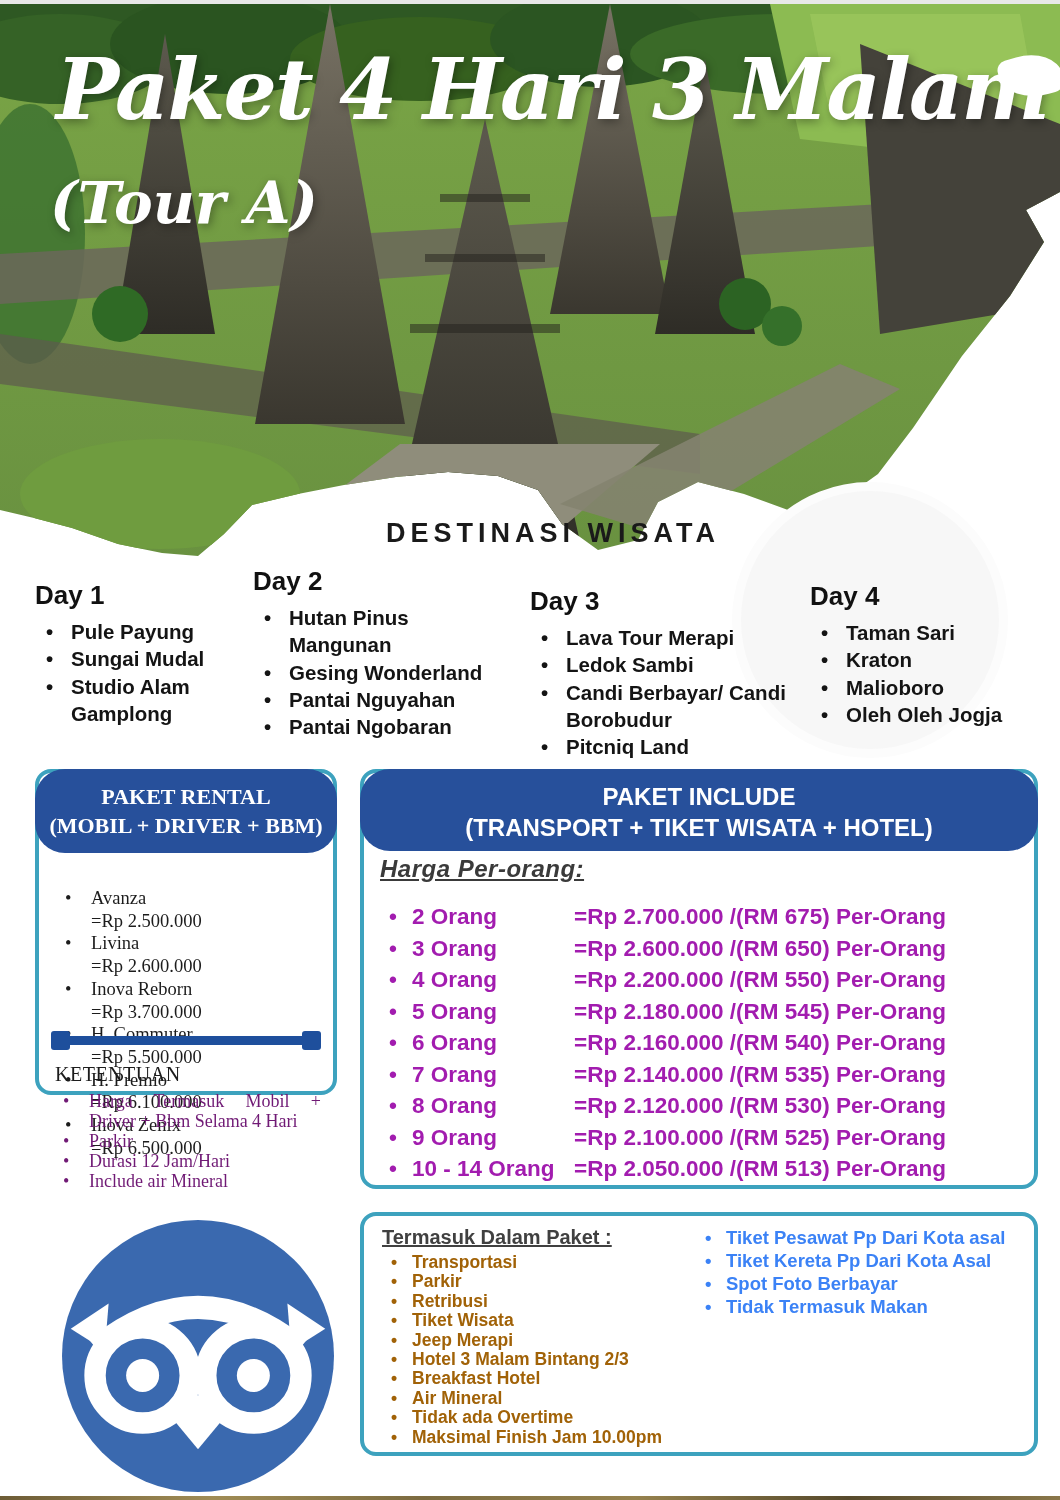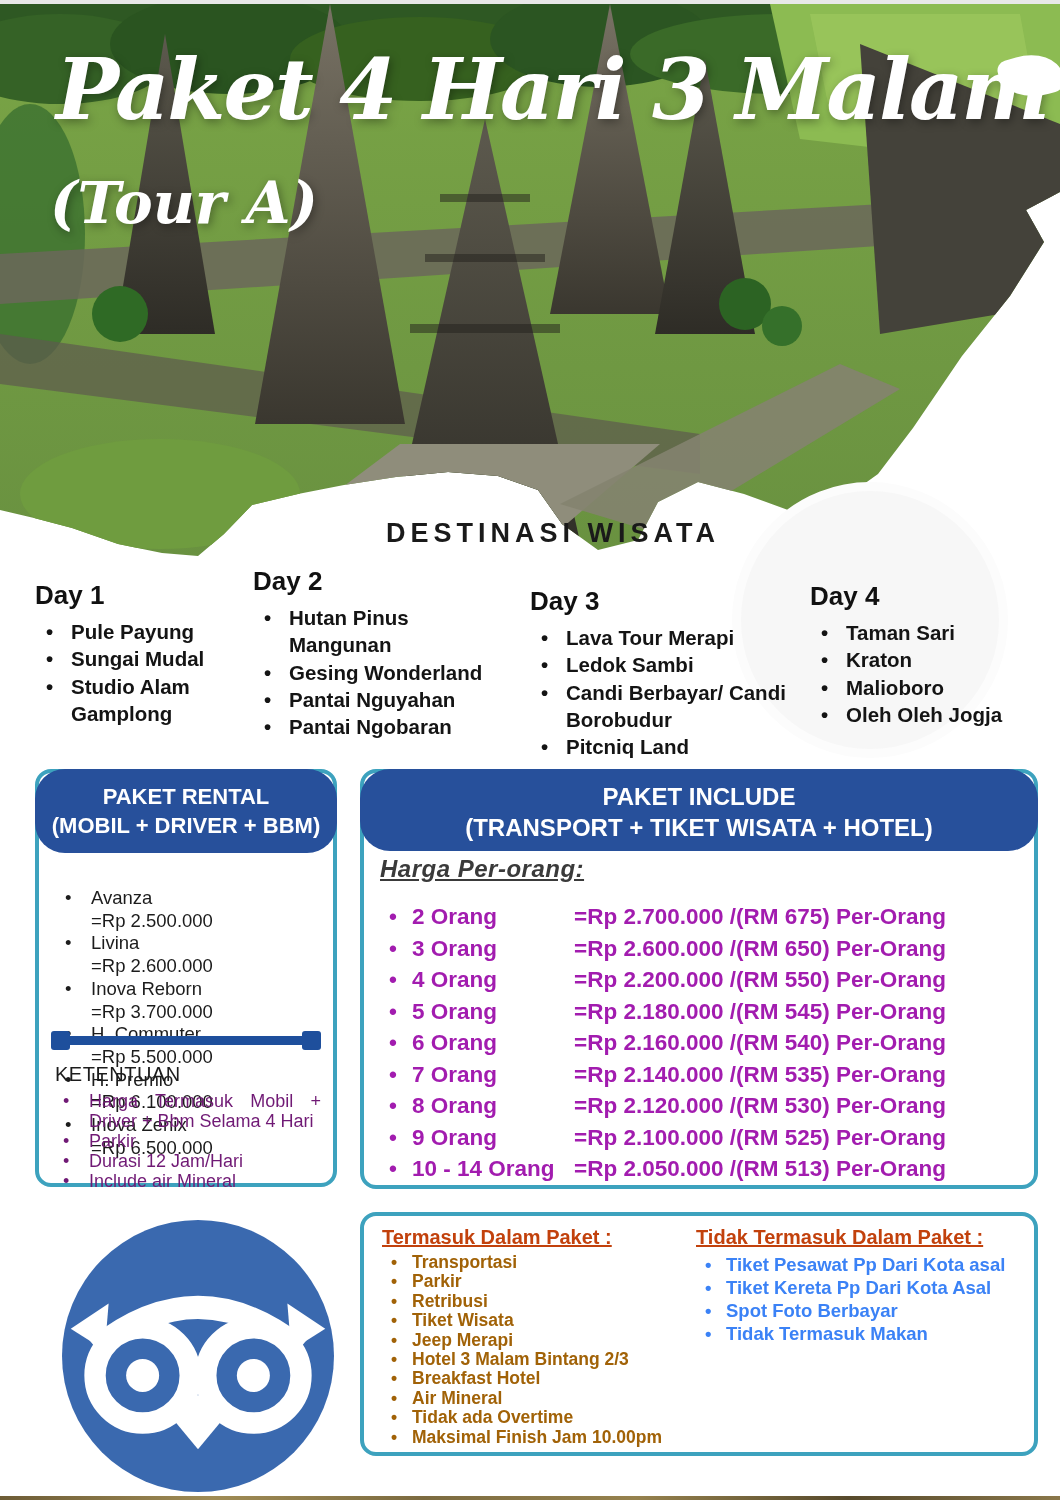--- a/index.html
+++ b/index.html
@@ -50,21 +50,21 @@
   .day-col li::before{content:"•";position:absolute;left:11px;top:0;}
   #day1{left:35px;top:576px;width:197px;}
   #day2{left:253px;top:562px;width:240px;}
   #day3{left:530px;top:582px;width:262px;}
   #day4{left:810px;top:577px;width:237px;}
   
   .box{
     position:absolute;background:#fff;border:4px solid #3da2be;border-radius:16px;
     box-sizing:border-box;
   }
-  #rental-box{left:35px;top:765px;width:302px;height:418px;}
+  #rental-box{left:35px;top:765px;width:302px;height:326px;font-family:Liberation Serif, serif;}
   #include-box{left:360px;top:765px;width:678px;height:420px;}
   #footer-box{left:360px;top:1208px;width:678px;height:244px;}
   .pill{
     position:absolute;left:-4px;right:-4px;top:-4px;background:#27509b;color:#fff;
     text-align:center;border-radius:30px;font-weight:bold;box-sizing:border-box;
   }
   #rental-pill{height:84px;padding-top:14px;font-size:22px;line-height:1.3;}
   #include-pill{height:82px;padding-top:13px;font-size:24px;line-height:1.28;}
   
   .car-list{position:absolute;left:14px;right:10px;top:114px;}
@@ -88,21 +88,21 @@
   }
   .price-list{position:absolute;left:20px;right:8px;top:128px;}
   .price-row{position:relative;display:flex;padding-left:28px;font-size:22.5px;
     font-weight:bold;color:#a21caf;line-height:31.5px;white-space:nowrap;}
   .price-row::before{content:"•";position:absolute;left:5px;}
   .price-group{min-width:162px;flex-shrink:0;}
   
   .fcol{position:absolute;top:10px;}
   #fcol-left{left:18px;width:302px;}
   #fcol-right{left:332px;width:342px;}
-  .fcol h4{margin:0 0 4px 0;font-size:20px;font-weight:bold;text-decoration:underline;color:#c2410c;}
+  .fcol h4{margin:0 0 4px 0;font-size:20px;font-weight:bold;text-decoration:underline;color:#404040;}
   .fcol ul{list-style:none;margin:0;padding:0;}
   #fcol-left li{position:relative;padding-left:30px;font-size:17.5px;font-weight:bold;
     line-height:19.4px;color:#a16207;}
   #fcol-right li{position:relative;padding-left:30px;font-size:18.5px;font-weight:bold;
     line-height:23px;color:#3b82f6;}
   .fcol li::before{content:"•";position:absolute;left:9px;}
   
   .ta-logo{position:absolute;left:62px;top:1216px;width:272px;height:272px;}
   
   .gold-strip{
@@ -311,21 +311,20 @@
         <li>Tiket Wisata</li>
         <li>Jeep Merapi</li>
         <li>Hotel 3 Malam Bintang 2/3</li>
         <li>Breakfast Hotel</li>
         <li>Air Mineral</li>
         <li>Tidak ada Overtime</li>
         <li>Maksimal Finish Jam 10.00pm</li>
       </ul>
     </div>
     <div class="fcol" id="fcol-right">
-      <h4>Tidak Termasuk Dalam Paket :</h4>
       <ul>
         <li class="justify">Tiket Pesawat Pp Dari Kota asal</li>
         <li>Tiket Kereta Pp Dari Kota Asal</li>
         <li>Spot Foto Berbayar</li>
         <li>Tidak Termasuk Makan</li>
       </ul>
     </div>
   </section>
 
   <div class="ta-logo">

